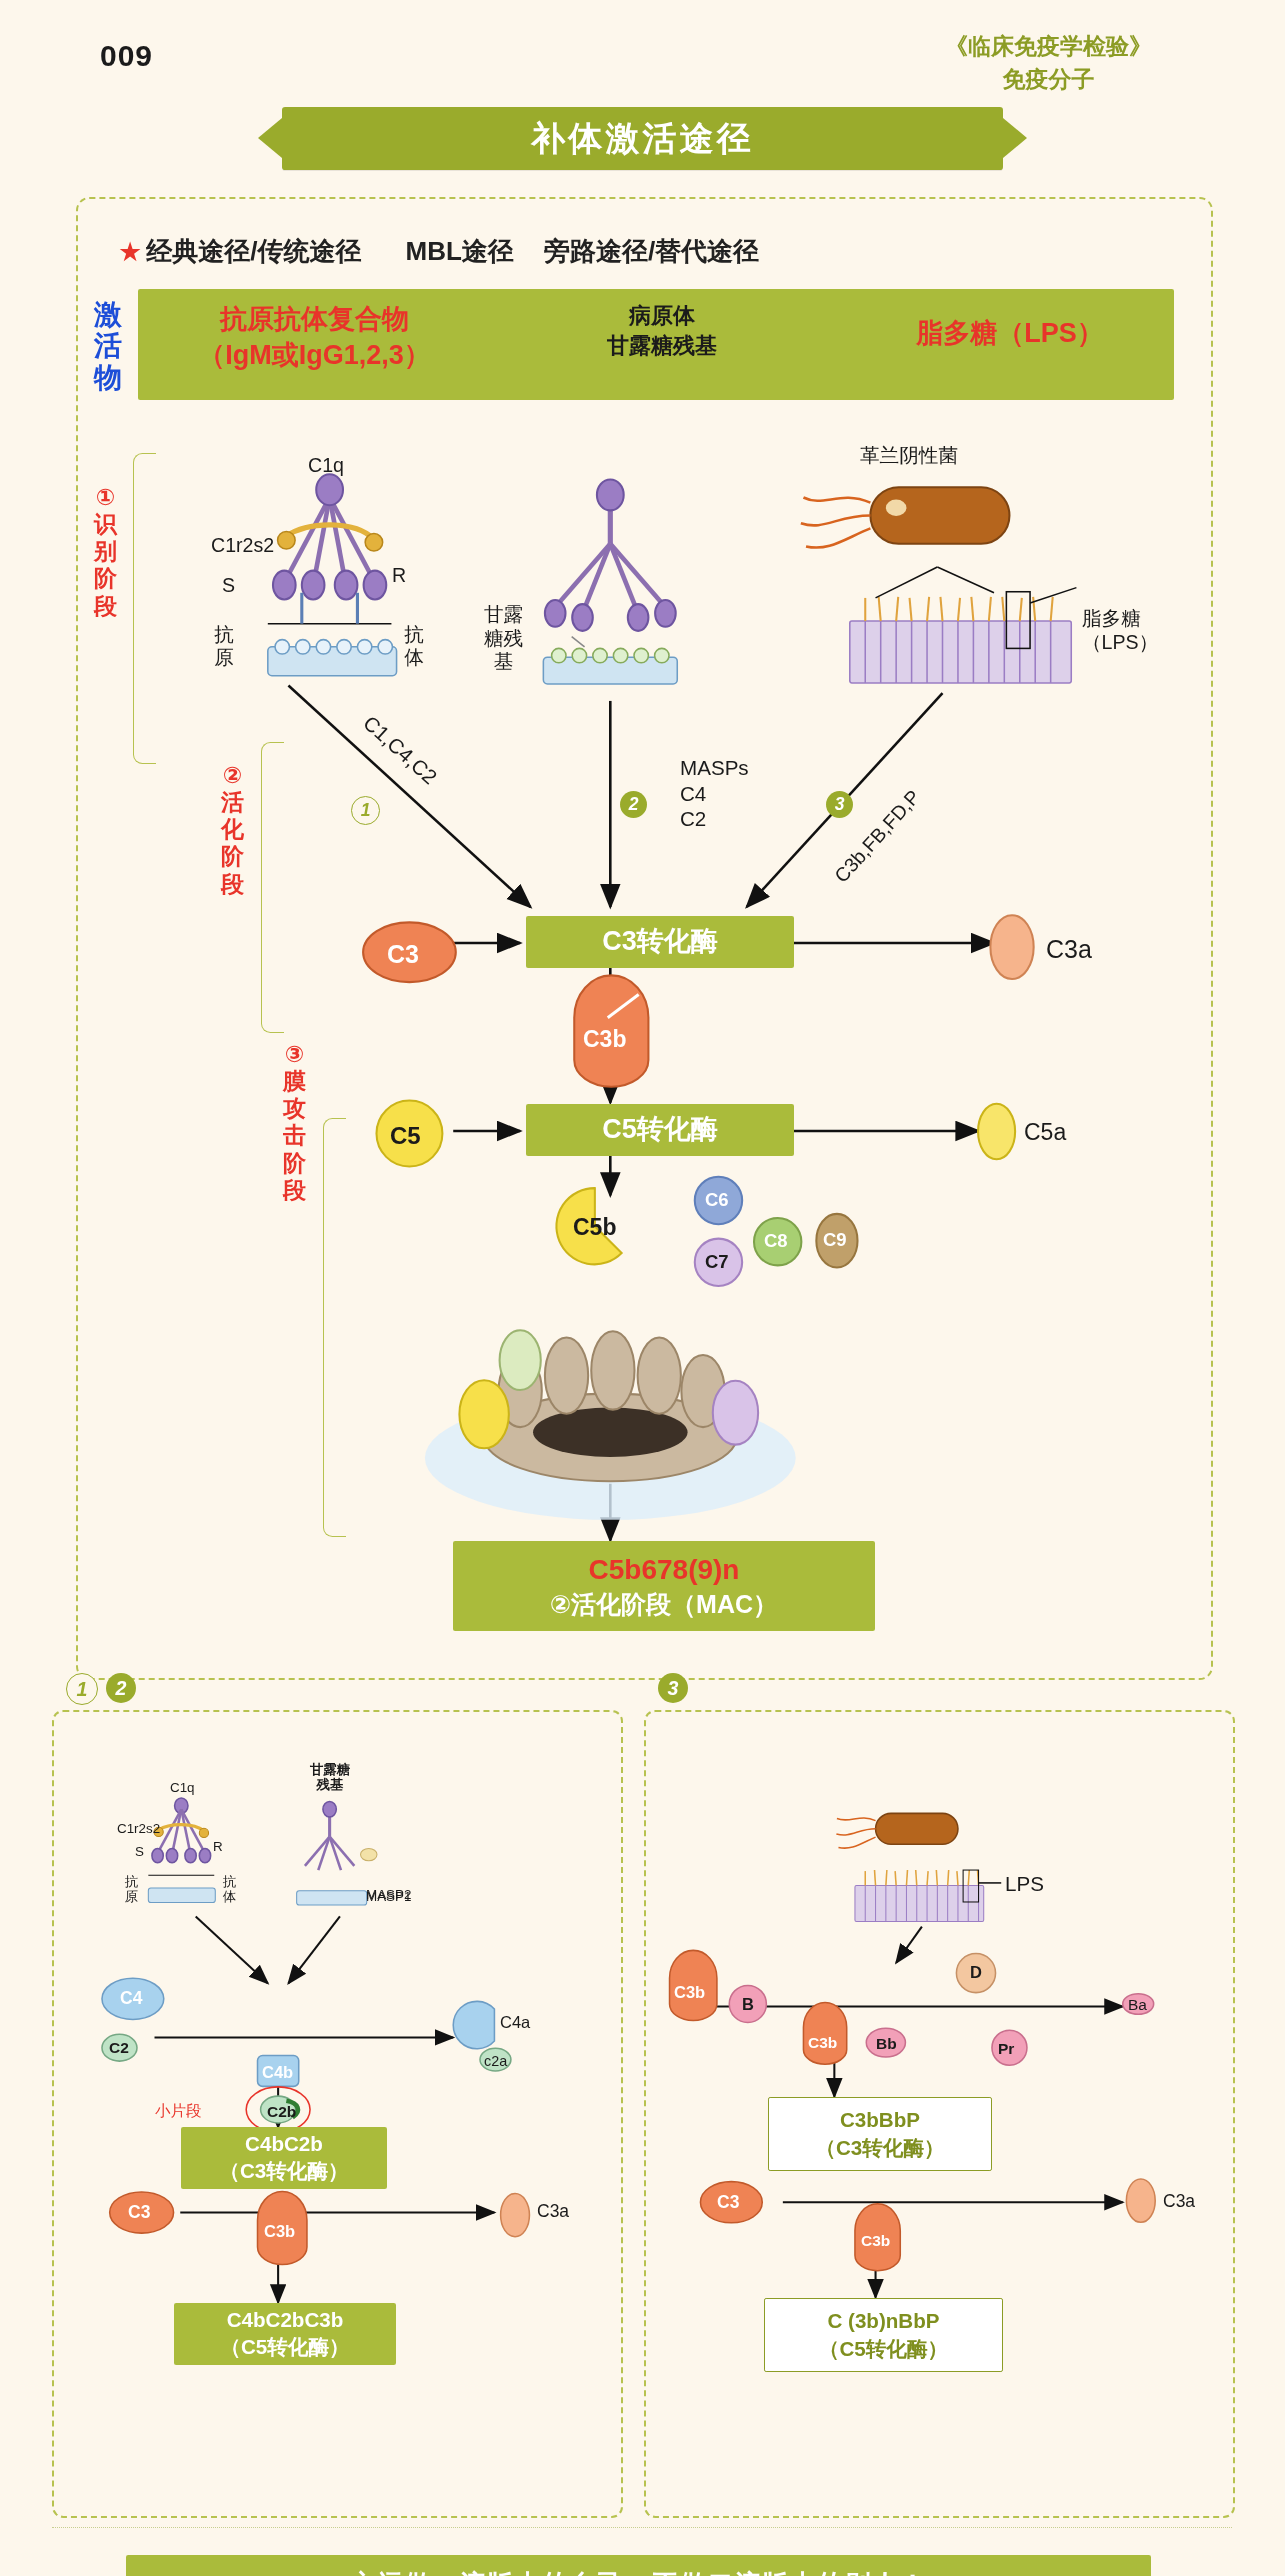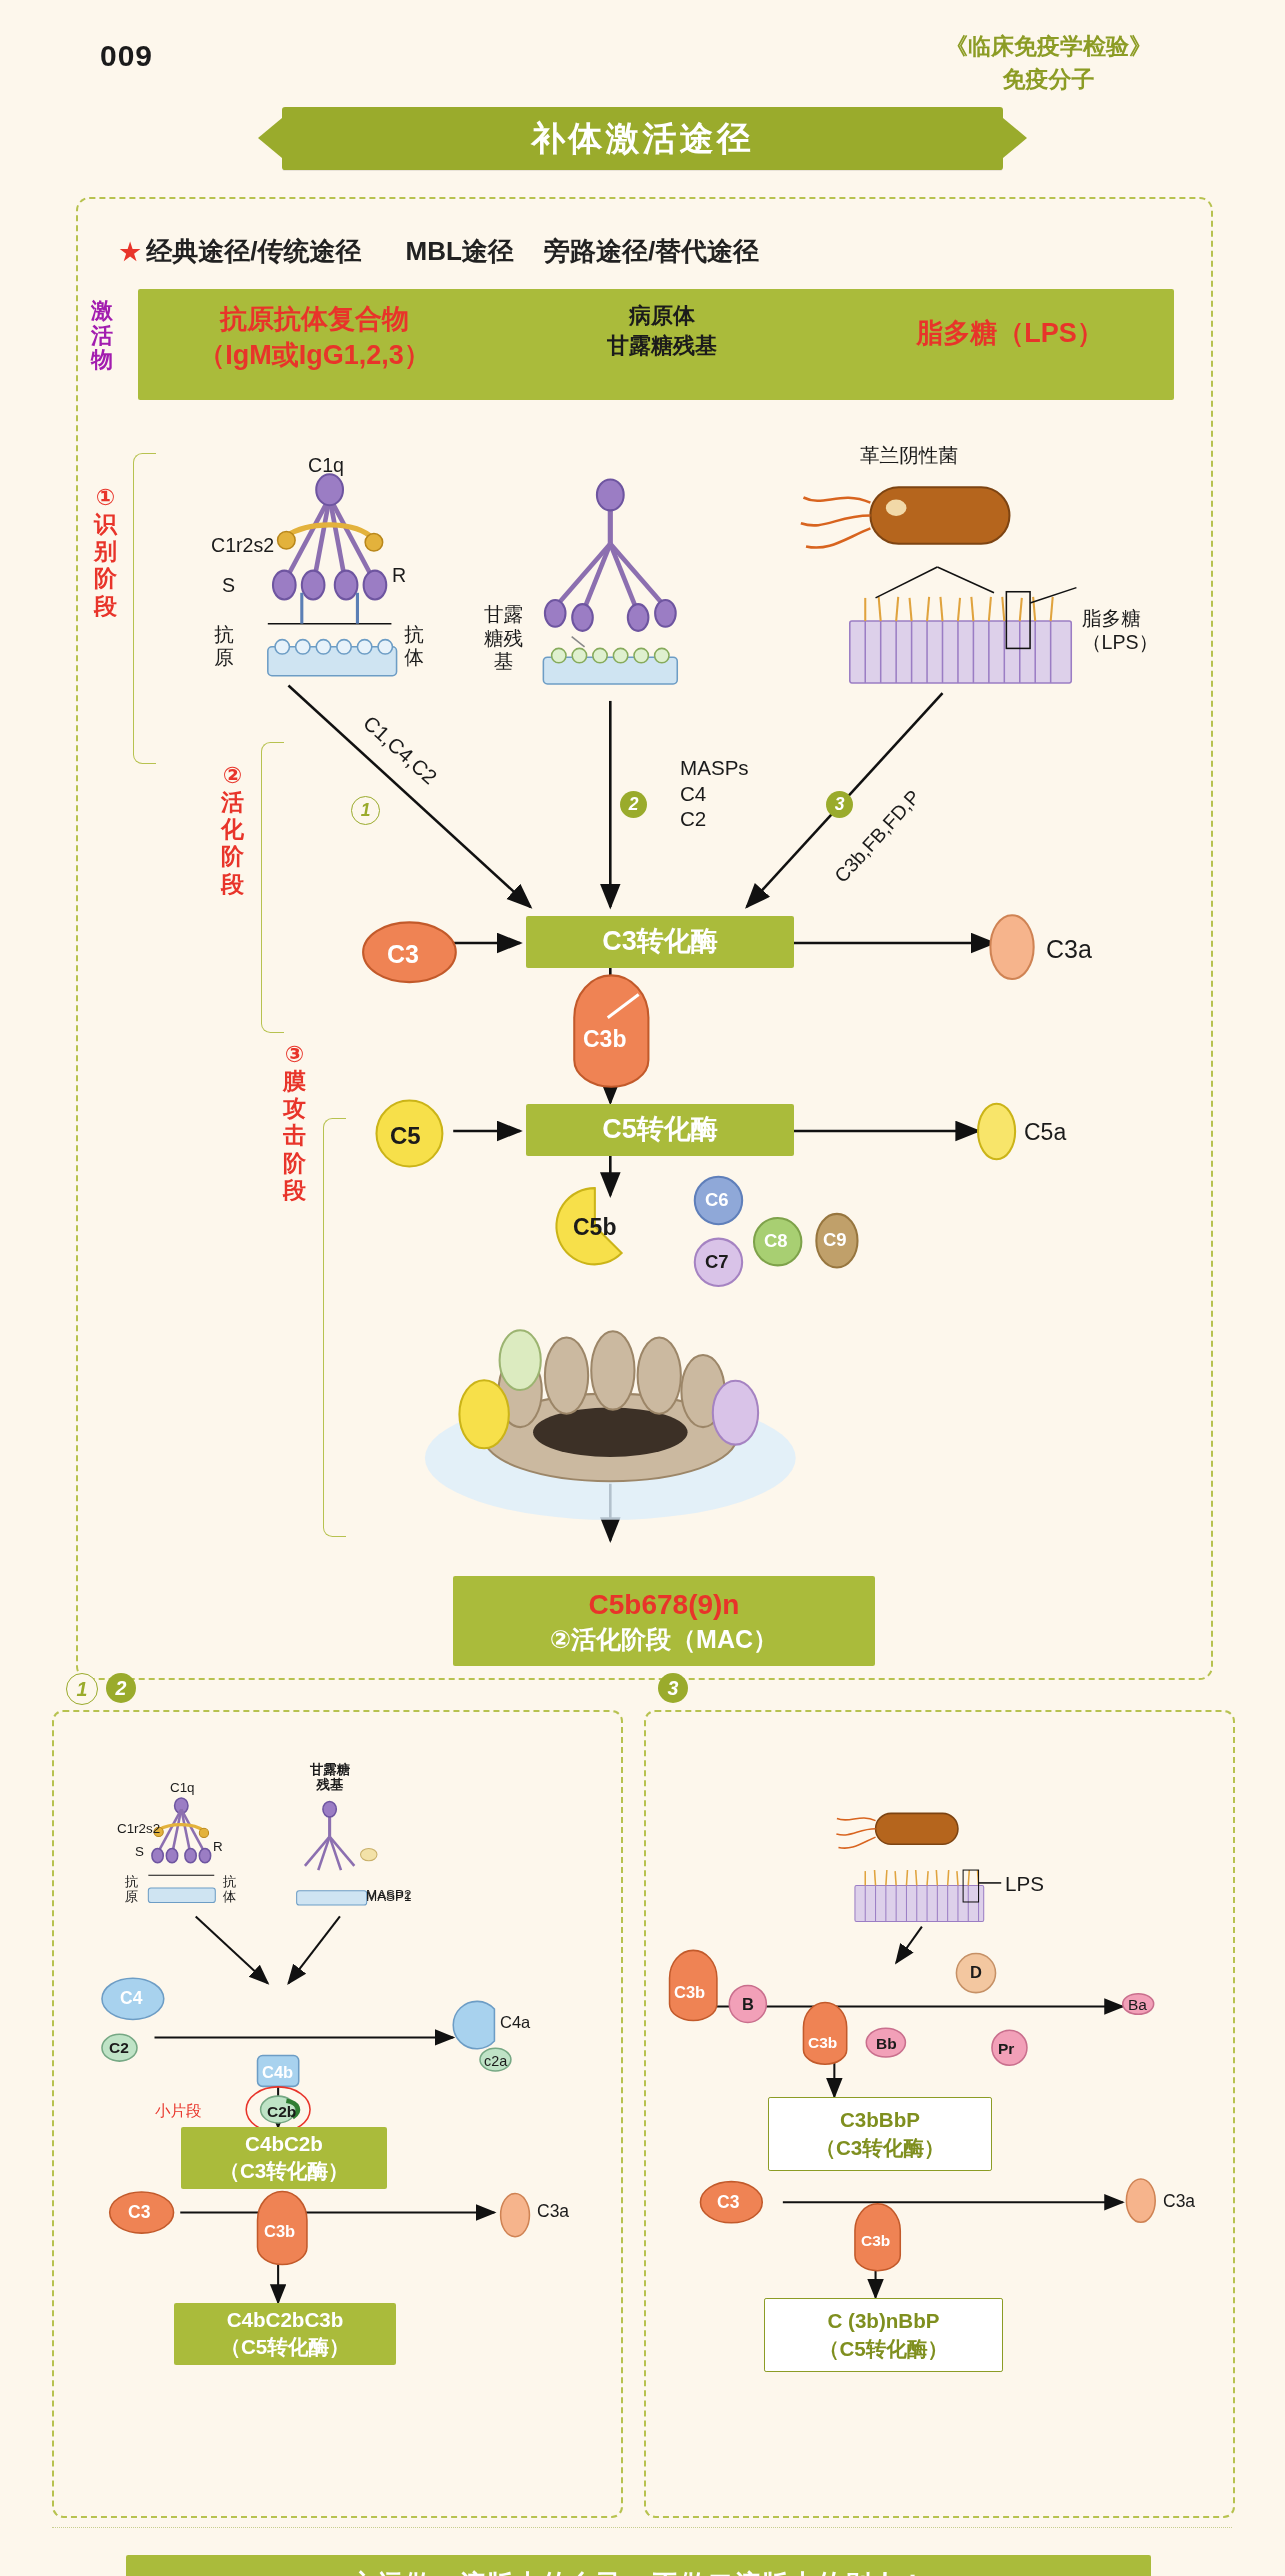--- a/index.html
+++ b/index.html
@@ -44,21 +44,21 @@
     position:absolute;left:118px;top:234px;width:1056px;
     display:flex;align-items:center;
     font-size:26px;font-weight:bold;color:#222;
   }
   .star{color:#e8342a;font-size:27px;margin-right:4.1px;}
   .pr1{margin-right:44px;}
   .pr2{margin-right:30px;}
 
   .act-label{
     position:absolute;left:91px;top:299px;width:31px;
-    color:#a21caf;font-size:22px;font-weight:bold;line-height:1.12;text-align:left;
+    color:#1d4ed8;font-size:28px;font-weight:bold;line-height:1.12;text-align:right;
   }
   .green-band{
     position:absolute;left:138px;top:289px;width:1036px;height:111px;
     background:#aabb3b;border-radius:2.1px;
   }
   .gb-t1{position:absolute;left:155px;top:301px;width:319px;text-align:center;
     color:#e8342a;font-size:27px;font-weight:bold;line-height:1.35;}
   .gb-t2{position:absolute;left:554px;top:301px;width:216px;text-align:center;
     color:#1b1b1b;font-size:22px;font-weight:bold;line-height:1.35;}
   .gb-t3{position:absolute;left:876px;top:315px;width:268px;text-align:center;
@@ -464,21 +464,21 @@
 
   <div class="gbox" style="left:526px;top:1104px;width:268px;height:52px;font-size:27px;">C5转化酶</div>
   <div class="labtxt" style="left:390px;top:1121px;font-size:24px;font-weight:bold;">C5</div>
   <div class="labtxt" style="left:1024px;top:1118px;font-size:23px;">C5a</div>
   <div class="labtxt" style="left:573px;top:1213px;font-size:23px;font-weight:bold;">C5b</div>
   <div class="labtxt" style="left:705px;top:1188px;font-size:18.5px;color:#fff;font-weight:bold;">C6</div>
   <div class="labtxt" style="left:705px;top:1250px;font-size:18.5px;font-weight:bold;">C7</div>
   <div class="labtxt" style="left:764px;top:1229px;font-size:18.5px;color:#fff;font-weight:bold;">C8</div>
   <div class="labtxt" style="left:823px;top:1228px;font-size:18.5px;color:#fff;font-weight:bold;">C9</div>
 
-  <div class="gbox" style="left:453px;top:1541px;width:422px;height:90px;flex-direction:column;margin-top:35px;">
+  <div class="gbox" style="left:453px;top:1541px;width:422px;height:90px;flex-direction:column;">
     <div style="color:#e8342a;font-size:28px;">C5b678(9)n</div>
     <div style="color:#fff;font-size:25px;">②活化阶段（MAC）</div>
   </div>
 
   <div class="sub-box sub-left"></div>
   <div class="sub-box sub-right"></div>
 
   <div class="circ-num out" style="left:66px;top:1673px;width:30px;height:30px;font-size:19.6px;background:#fdf7ec;">1</div>
   <div class="circ-num" style="left:106px;top:1673px;width:30px;height:30px;font-size:19.6px;">2</div>
   <div class="circ-num" style="left:658px;top:1673px;width:30px;height:30px;font-size:19.6px;">3</div>

